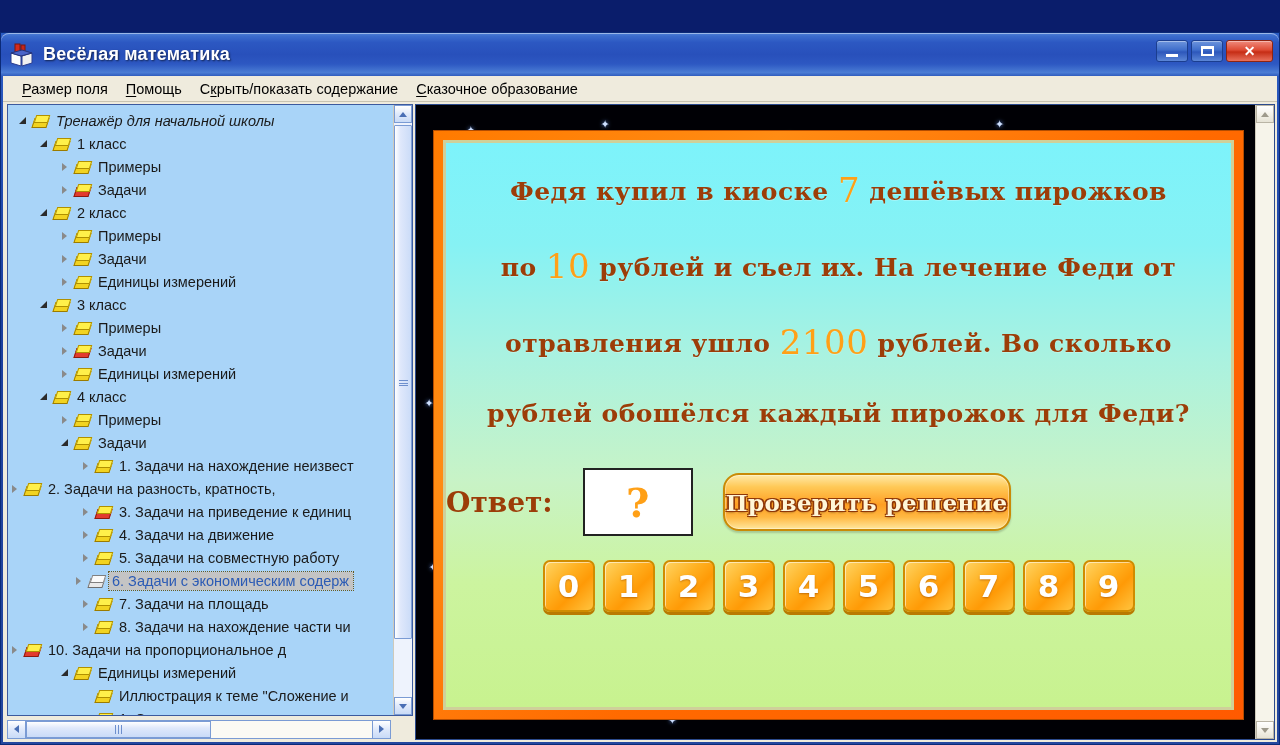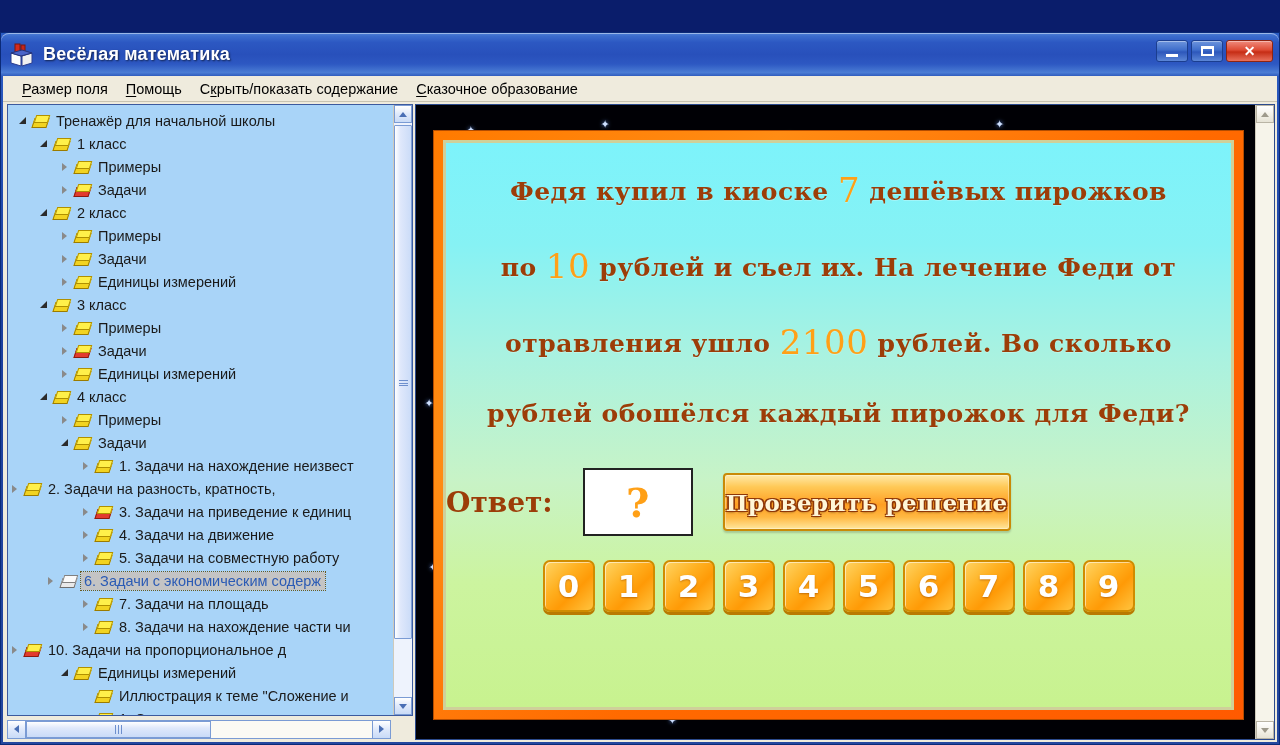--- a/index.html
+++ b/index.html
@@ -286,21 +286,21 @@
     font-size: 28px; color: #9c3d08;
   }
   .answer-box {
     width: 110px; height: 68px; background: #fff;
     border: 2px solid #222;
     display: flex; align-items: center; justify-content: center;
   }
   .answer-box span { font-size: 40px; color: #ffa017; font-family: "DejaVu Serif", serif; font-weight: bold; }
   .check-btn {
     width: 288px; height: 58px;
-    border-radius: 4px;
+    border-radius: 16px;
     background: linear-gradient(180deg,#ffe9a8 0%, #ffc957 22%, #ff9e22 55%, #ffb842 78%, #ffe79c 100%);
     border: 2px solid #c98a06;
     box-shadow: 0 2px 2px rgba(0,0,0,.18), inset 0 0 0 1px rgba(255,255,255,.35);
     display: flex; align-items: center; justify-content: center;
   }
   .check-btn span {
     font-family: "DejaVu Serif", serif; font-weight: bold;
     font-size: 23px; color: #fff6d8;
     text-shadow: -1.4px -1.4px 0 #8e3708, 1.4px -1.4px 0 #8e3708,
                  -1.4px 1.4px 0 #8e3708, 1.4px 1.4px 0 #8e3708,
@@ -358,21 +358,21 @@
     <div class="menu-item"><u>П</u>омощь</div>
     <div class="menu-item">С<u>к</u>рыть/показать содержание</div>
     <div class="menu-item"><u>С</u>казочное образование</div>
   </div>
 
   <div class="body-area">
 
     <div class="left-pane">
       <div class="tree-wrap">
         <div class="tree" id="tree">
-            <div class="tnode" style="padding-left: 8px;">
+            <div class="tnode" style="padding-left: 8px; font-style: italic;">
               <span class="expander">
                 <span class="tri-open"></span>
               </span>
               <span class="bookicon"></span>
               <span class="lbl">Тренажёр для начальной школы</span>
             </div>
             <div class="tnode" style="padding-left: 29px;">
               <span class="expander">
                 <span class="tri-open"></span>
               </span>
@@ -498,21 +498,21 @@
               <span class="bookicon"></span>
               <span class="lbl">4. Задачи на движение</span>
             </div>
             <div class="tnode" style="padding-left: 71px;">
               <span class="expander">
                 <span class="tri-closed"></span>
               </span>
               <span class="bookicon"></span>
               <span class="lbl">5. Задачи на совместную работу</span>
             </div>
-            <div class="tnode sel" style="padding-left: 36px;">
+            <div class="tnode sel" style="padding-left: 64px;">
               <span class="expander">
                 <span class="tri-closed"></span>
               </span>
               <span class="bookicon open"></span>
               <span class="lbl">6. Задачи с экономическим содерж</span>
             </div>
             <div class="tnode" style="padding-left: 71px;">
               <span class="expander">
                 <span class="tri-closed"></span>
               </span>

